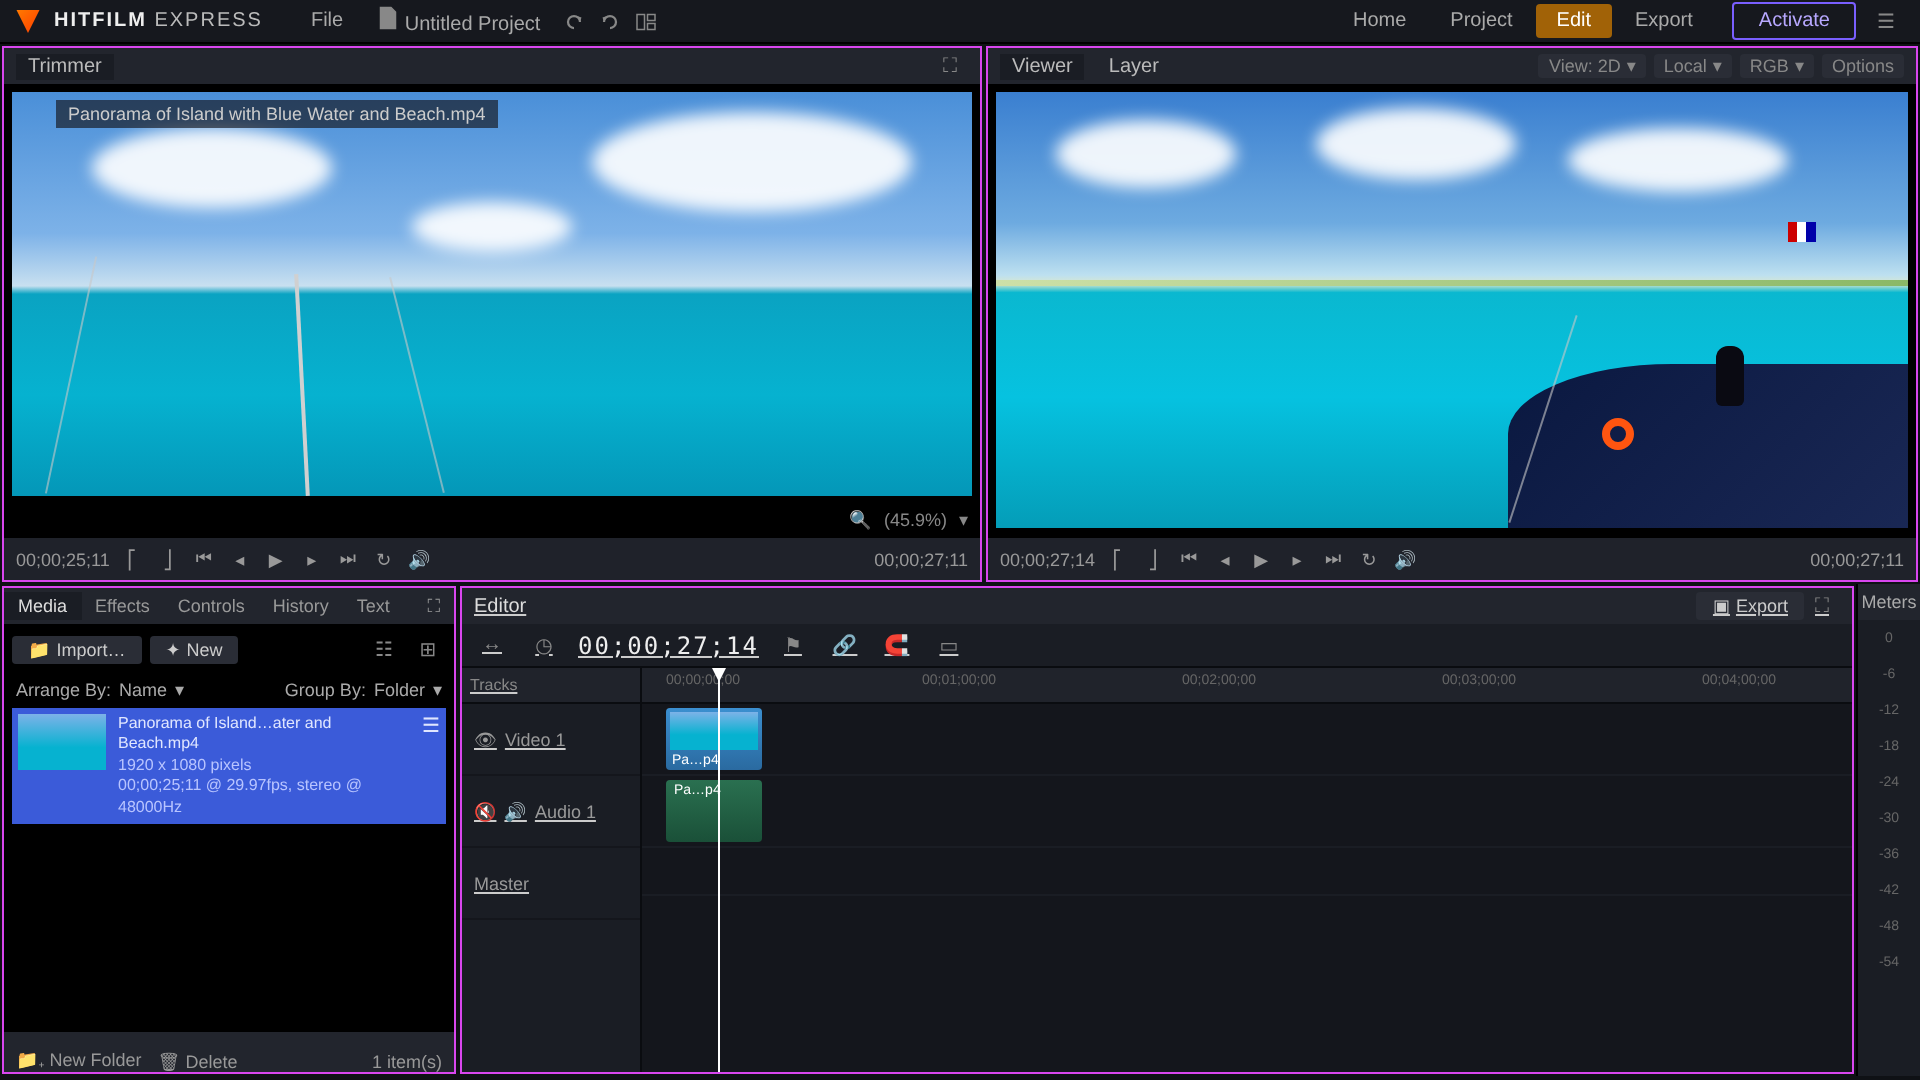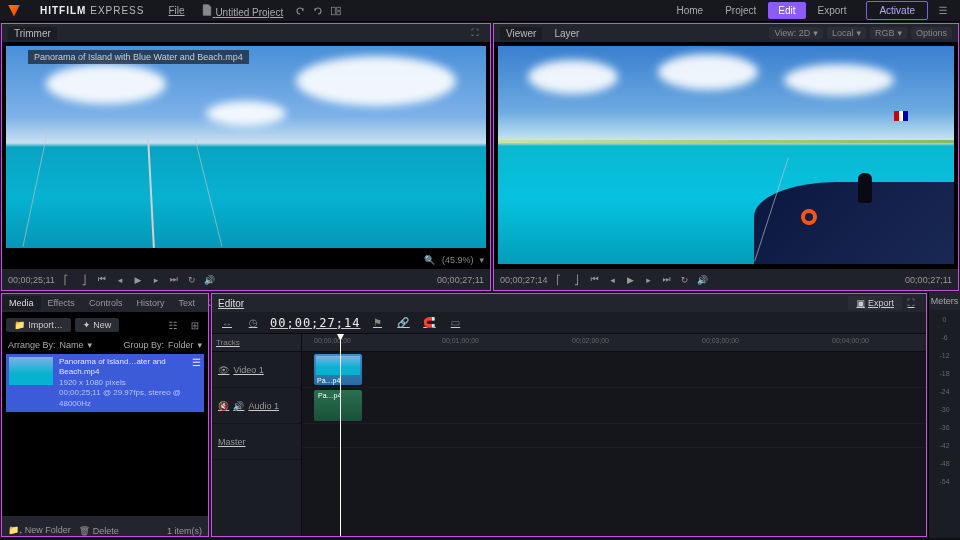--- a/index.html
+++ b/index.html
@@ -1,27 +1,27 @@
 <!DOCTYPE html>
 <html><head>
 <meta charset="utf-8">
 <style>
 * { margin: 0; padding: 0; box-sizing: border-box; font-family: "Segoe UI", Arial, sans-serif; }
 body { width: 960px; height: 540px; background: #0f1115; color: #ccc; font-size: 10px; overflow: hidden; }
 .top-bar { height: 22px; background: #16181e; display: flex; align-items: center; padding: 0 8px; border-bottom: 1px solid #000; }
-.logo { display: flex; align-items: center; gap: 20px; margin-right: 16px; }
+.logo { display: flex; align-items: center; gap: 7px; margin-right: 16px; }
 .logo-icon { width: 12px; height: 12px; background: linear-gradient(135deg,#ff7a00,#ff3c00); clip-path: polygon(50% 100%, 0 0, 100% 0); }
 .logo-text { font-weight: 600; letter-spacing: 1px; color: #eee; font-size: 10px; }
 .logo-text .thin { font-weight: 300; color: #bbb; }
-.menu-item { padding: 0 8px; color: #aaa; font-size: 10px; cursor: pointer; text-decoration: underline; }
+.menu-item { padding: 0 8px; color: #aaa; font-size: 10px; cursor: pointer; }
 .icon-btn { width: 18px; height: 18px; display: flex; align-items: center; justify-content: center; color: #888; cursor: pointer; }
 .spacer { flex: 1; }
 .nav-tabs { display: flex; gap: 2px; }
 .nav-tab { padding: 3px 10px; color: #aaa; font-size: 10px; cursor: pointer; border-radius: 2px; }
-.nav-tab.active { background: #8b5cf6; color: #fff; }
+.nav-tab.active { background: #a16207; color: #fff; }
 .activate-btn { padding: 3px 12px; border: 1px solid #7a5fff; color: #b8a8ff; font-size: 10px; margin-left: 10px; border-radius: 2px; cursor: pointer; }
 .view-row { display: flex; height: 270px; }
 .panel { background: #000000; border: 1px solid #d946ef; display: flex; flex-direction: column; margin: 1px; }
 .panel-header { height: 18px; background: #22252d; display: flex; align-items: center; padding: 0 6px; font-size: 10px; color: #bbb; gap: 6px; }
 .panel-header .tab { padding: 1px 6px; cursor: pointer; }
 .panel-header .tab.sel { background: #1a1d24; }
 .panel-header .right-controls { margin-left: auto; display: flex; gap: 4px; align-items: center; color: #888; }
 .dropdown-sm { background: #2a2d36; padding: 1px 5px; border-radius: 2px; font-size: 9px; cursor: pointer; display: flex; align-items: center; gap: 3px; }
 .preview-area { flex: 1; position: relative; background: #0b0d12; margin: 4px; display: flex; align-items: center; justify-content: center; overflow: hidden; }
 .clip-title { position: absolute; top: 4px; left: 22px; background: rgba(20,20,26,0.65); padding: 2px 6px; font-size: 9px; color: #ccc; }
@@ -29,21 +29,21 @@
 .cloud { position: absolute; background: rgba(255,255,255,0.9); border-radius: 50%; filter: blur(4px); }
 .mast { position: absolute; bottom: 0; left: 30%; width: 2px; height: 55%; background: #d0d0d0; transform: rotate(-3deg); }
 .wire { position: absolute; bottom: 0; width: 1px; background: rgba(200,200,200,0.6); }
 .boat-bow { position: absolute; bottom: -5px; right: -5px; width: 45%; height: 40%; background: linear-gradient(135deg,#0a1840,#1a2855); border-radius: 40% 0 0 0; }
 .person { position: absolute; bottom: 28%; right: 18%; width: 14px; height: 30px; background: #0a0a12; border-radius: 6px 6px 3px 3px; }
 .life-ring { position: absolute; bottom: 18%; right: 30%; width: 16px; height: 16px; border: 4px solid #ff5510; border-radius: 50%; }
 .preview-footer { height: 16px; display: flex; align-items: center; justify-content: flex-end; padding: 0 6px; font-size: 9px; color: #888; gap: 6px; }
 .playback-bar { height: 22px; background: #1f222a; display: flex; align-items: center; padding: 0 6px; gap: 4px; font-size: 9px; color: #999; border-top: 1px solid #000; }
 .pb-icon { width: 14px; height: 14px; display: flex; align-items: center; justify-content: center; cursor: pointer; }
 .lower-row { display: flex; height: 246px; }
-.media-panel { width: 208px; }
+.media-panel { width: 227px; }
 .media-tabs { height: 18px; display: flex; background: #22252d; font-size: 9px; align-items: center; }
 .media-tabs .mtab { padding: 2px 7px; color: #999; cursor: pointer; }
 .media-tabs .mtab.sel { background: #1a1d24; color: #ddd; }
 .import-row { display: flex; gap: 4px; padding: 4px; align-items: center; }
 .btn-sm { background: #2a2d36; padding: 2px 8px; font-size: 9px; color: #ccc; border-radius: 2px; cursor: pointer; display: flex; align-items: center; gap: 3px; }
 .search-row { padding: 0 4px 4px; }
 .search-input { width: 100%; background: #14161c; border: 1px solid #2a2d36; color: #888; font-size: 9px; padding: 3px 6px; }
 .sort-row { display: flex; padding: 2px 6px; font-size: 9px; color: #aaa; gap: 4px; }
 .media-list { flex: 1; padding: 2px 4px; overflow: hidden; }
 .media-item { display: flex; background: #3b5bd9; padding: 3px; gap: 6px; margin-bottom: 2px; }

